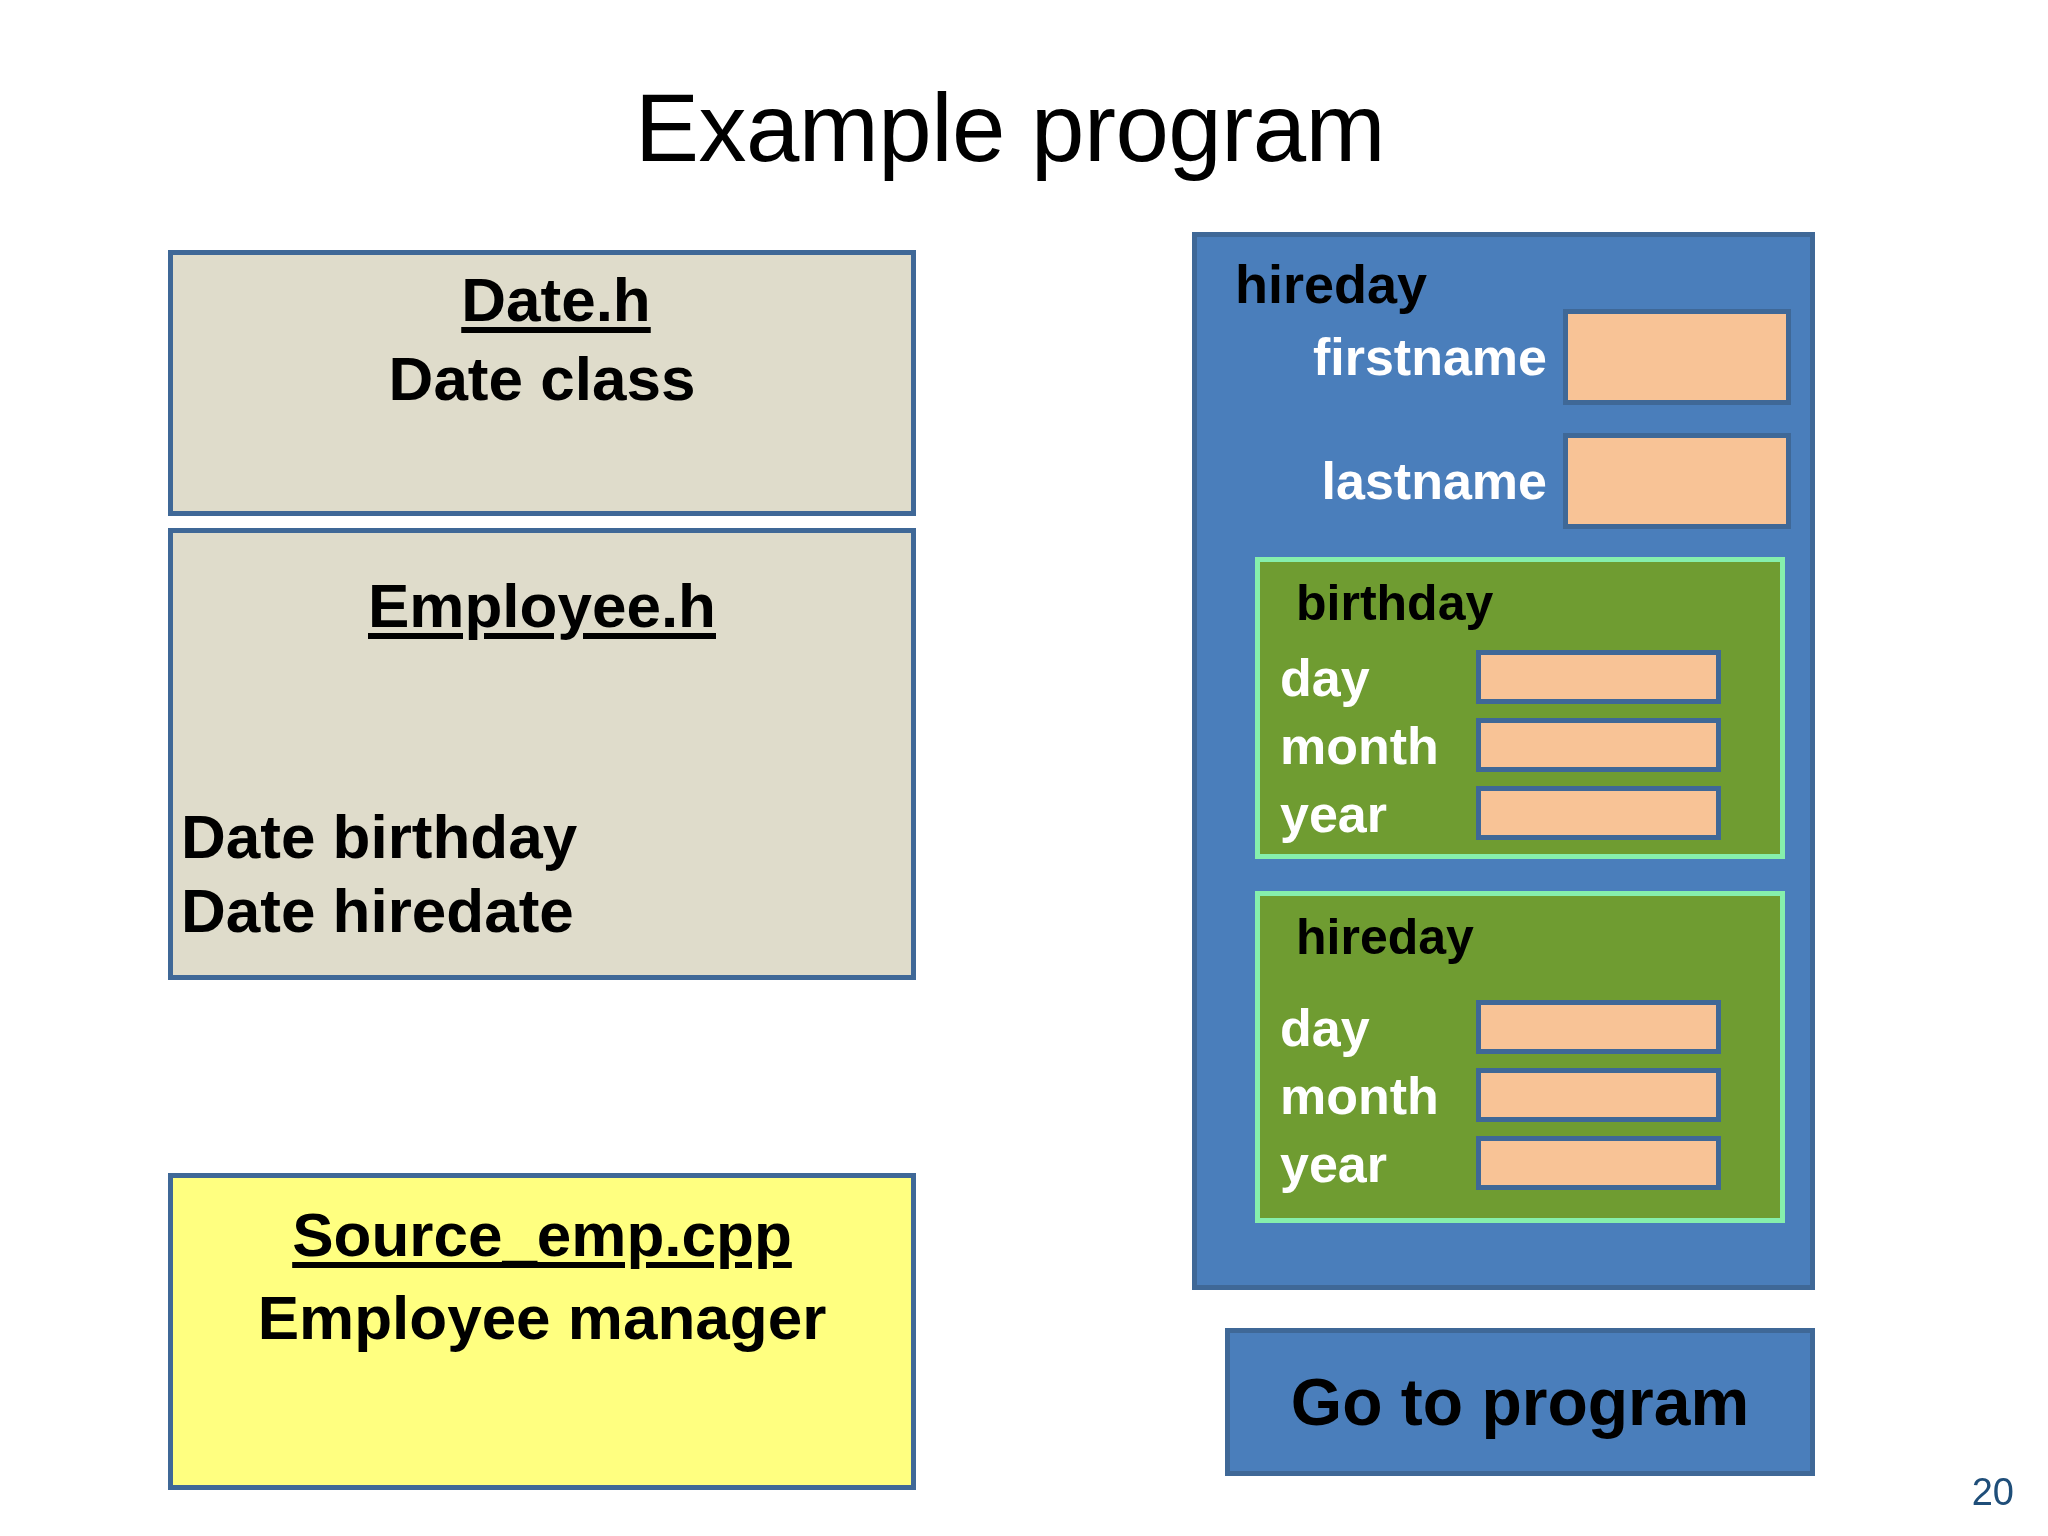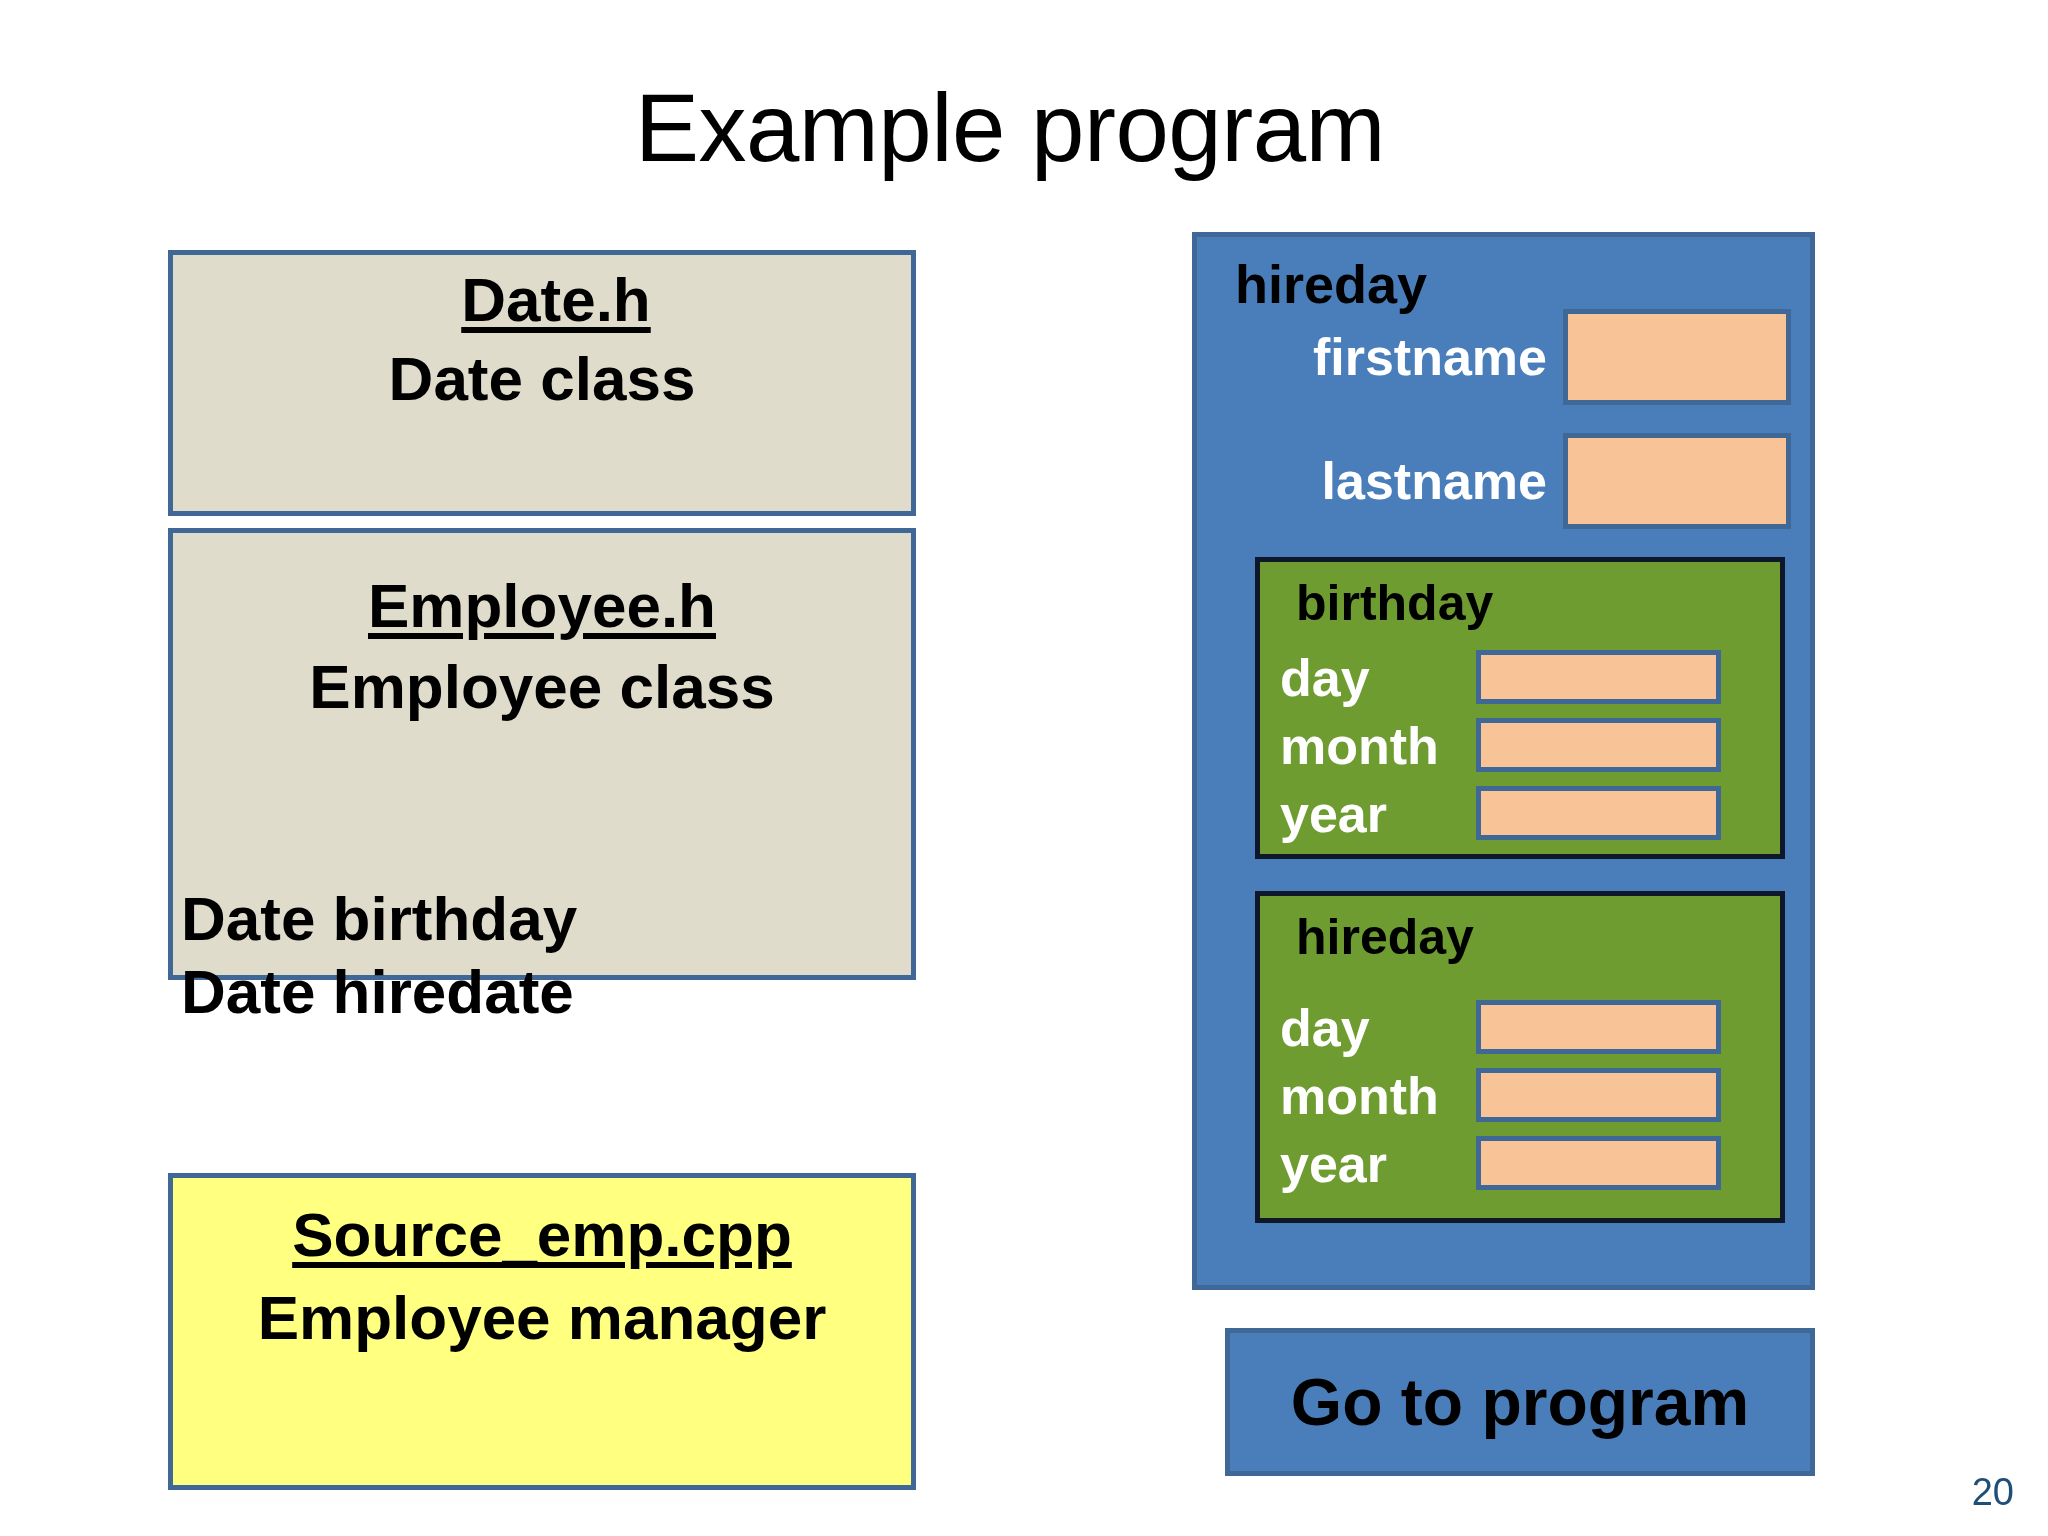--- a/index.html
+++ b/index.html
@@ -131,21 +131,21 @@
   #row-firstname { left: 24px; top: 72px;  width: 570px; }
   #row-lastname  { left: 24px; top: 196px; width: 570px; }
   #row-firstname .value-box,
   #row-lastname  .value-box { width: 228px; height: 96px; margin-left: 16px; }
 
   
   .date-obj {
     position: absolute;
     box-sizing: border-box;
     background: #6f9c31;
-    border: 5px solid #0f172a;
+    border: 5px solid #86efac;
     left: 58px;
     width: 530px;
   }
   #obj-birthday { top: 320px; height: 302px; }
   #obj-hireday  { top: 654px; height: 332px; }
 
   .date-obj .obj-title { left: 36px; top: 16px; font-size: 50px; }
 
   .date-field {
     position: absolute;
@@ -211,21 +211,20 @@
 
   <div class="slide-title">Example program</div>
 
   <div class="lbox beige" id="box-date-h">
     <div class="box-heading">Date.h</div>
     <div class="box-sub">Date class</div>
   </div>
 
   <div class="lbox beige" id="box-employee-h">
     <div class="box-heading">Employee.h</div>
-    <div class="box-sub">Employee class</div>
     <div class="emp-fields">
       <div class="box-line-left">Date birthday</div>
       <div class="box-line-left">Date hiredate</div>
     </div>
   </div>
 
   <div class="lbox yellow" id="box-source-cpp">
     <div class="box-heading">Source_emp.cpp</div>
     <div class="box-sub">Employee manager</div>
   </div>

